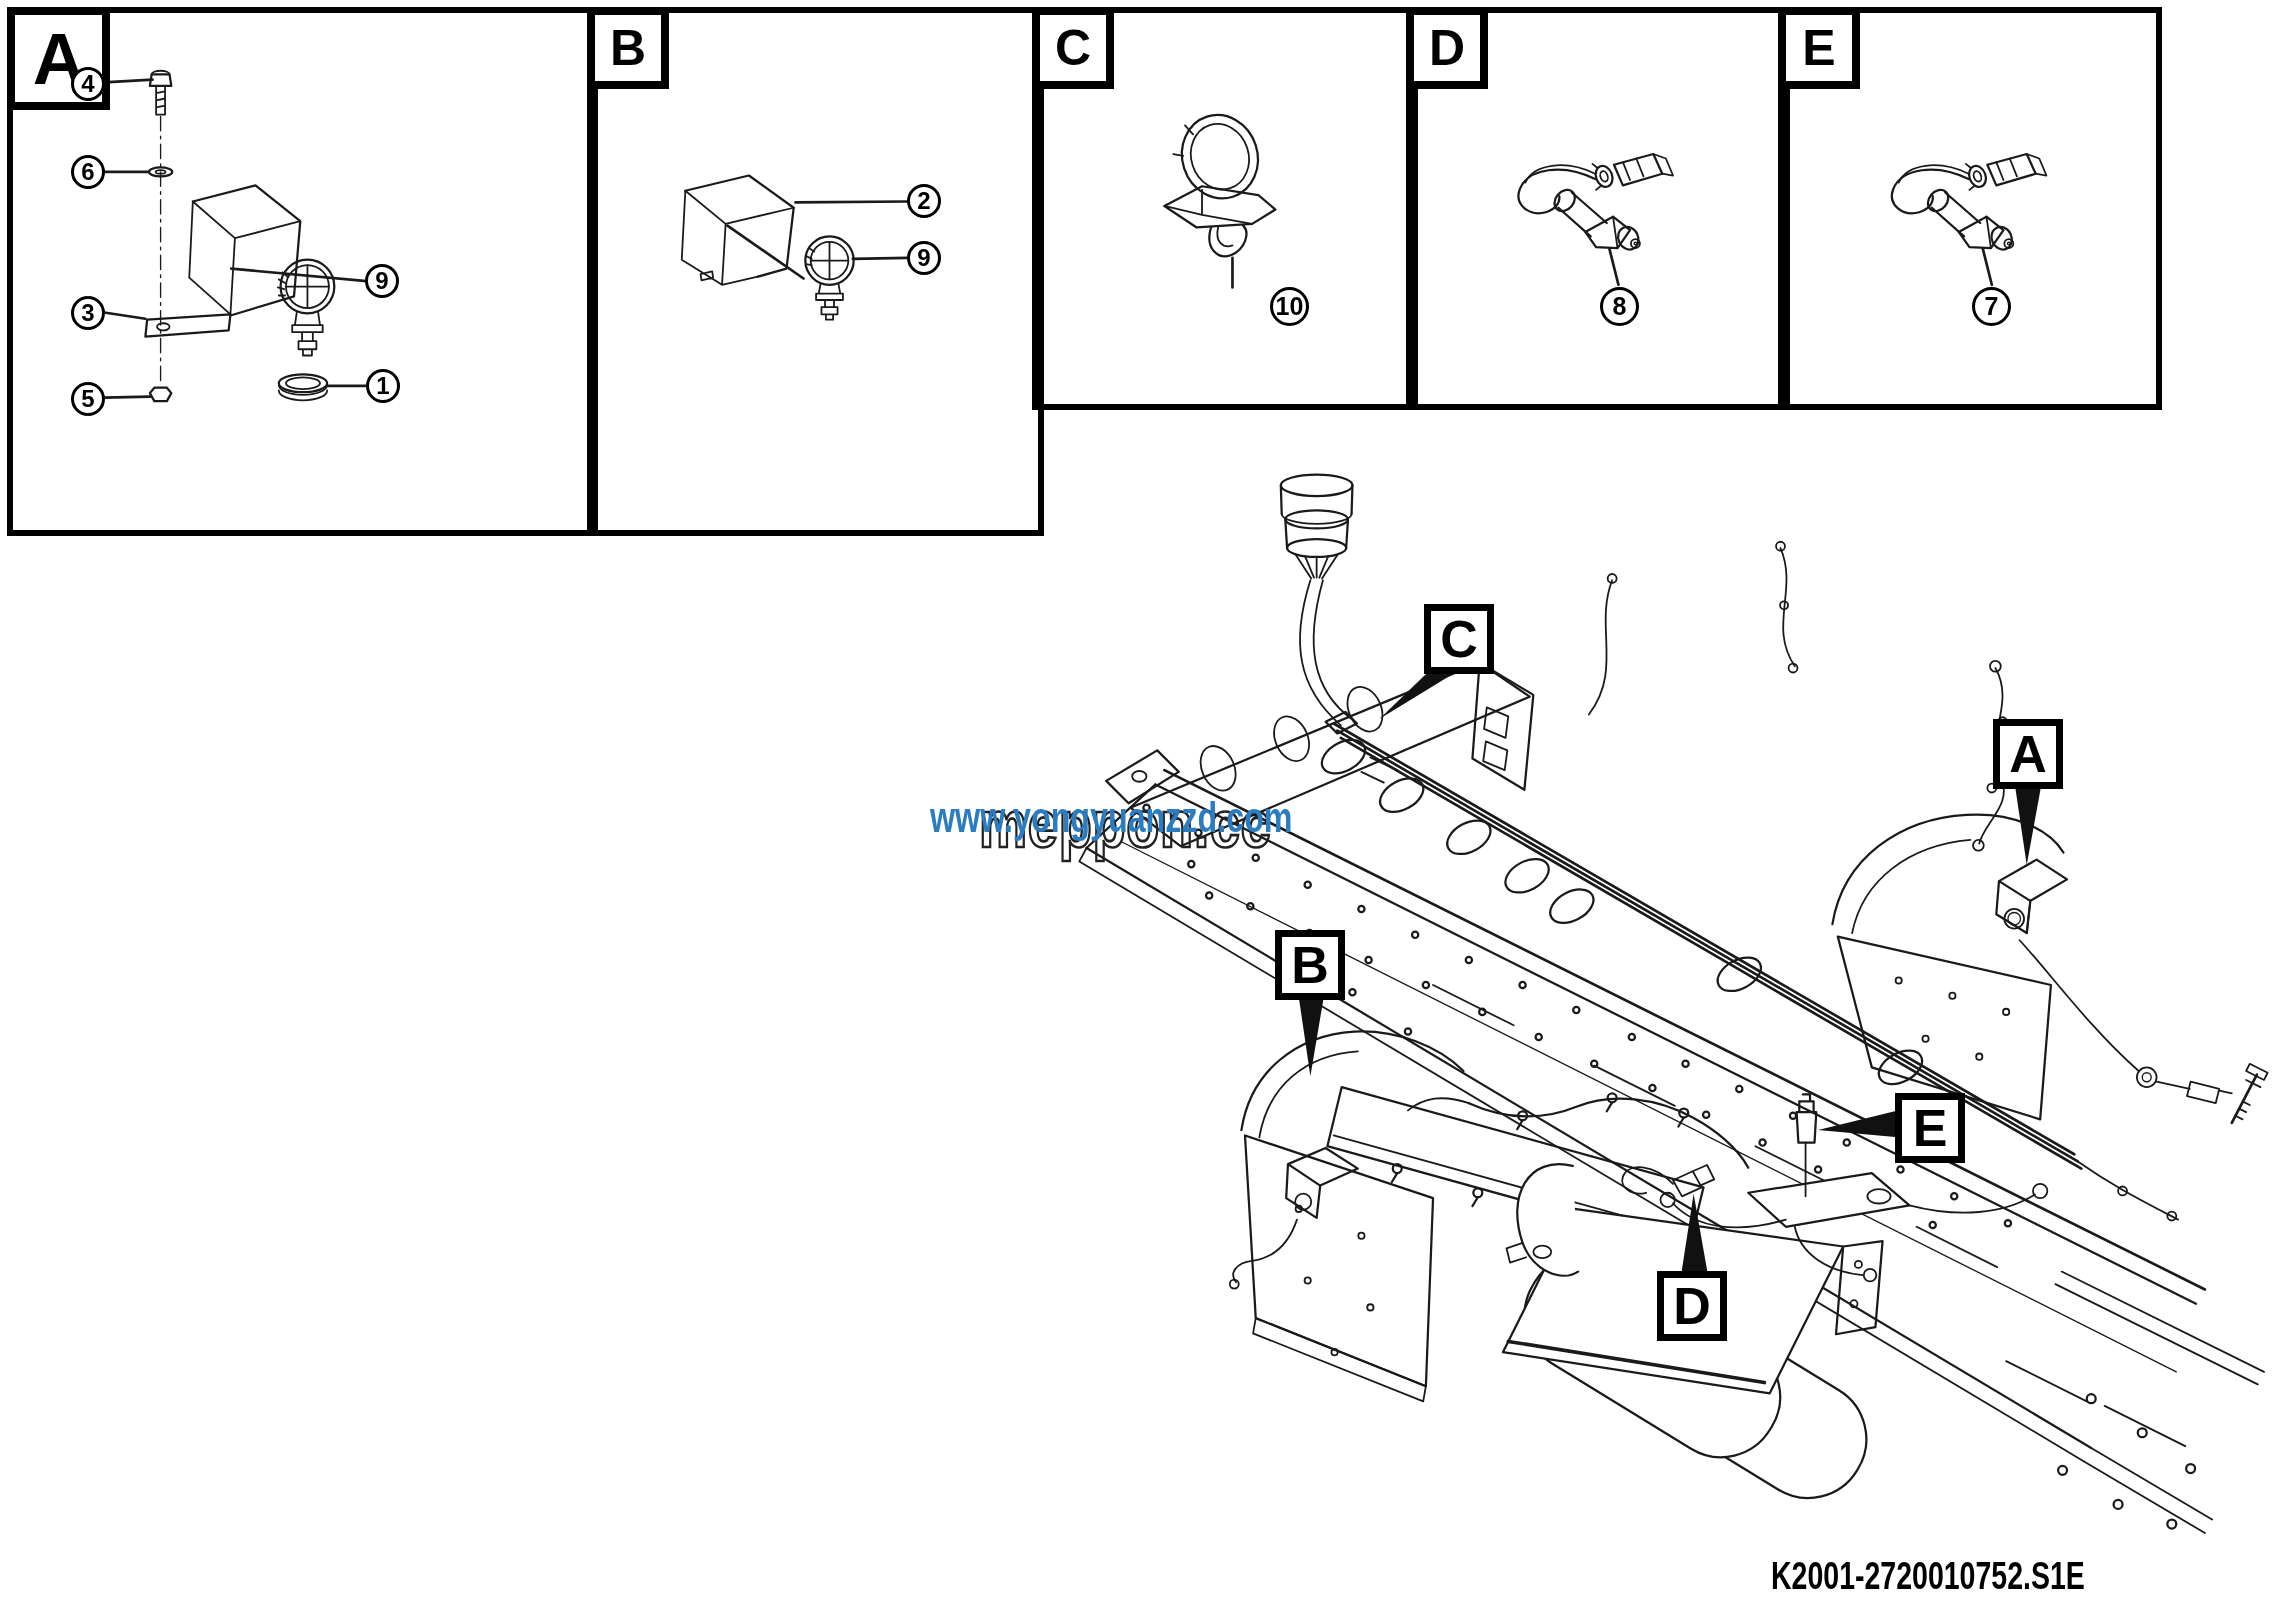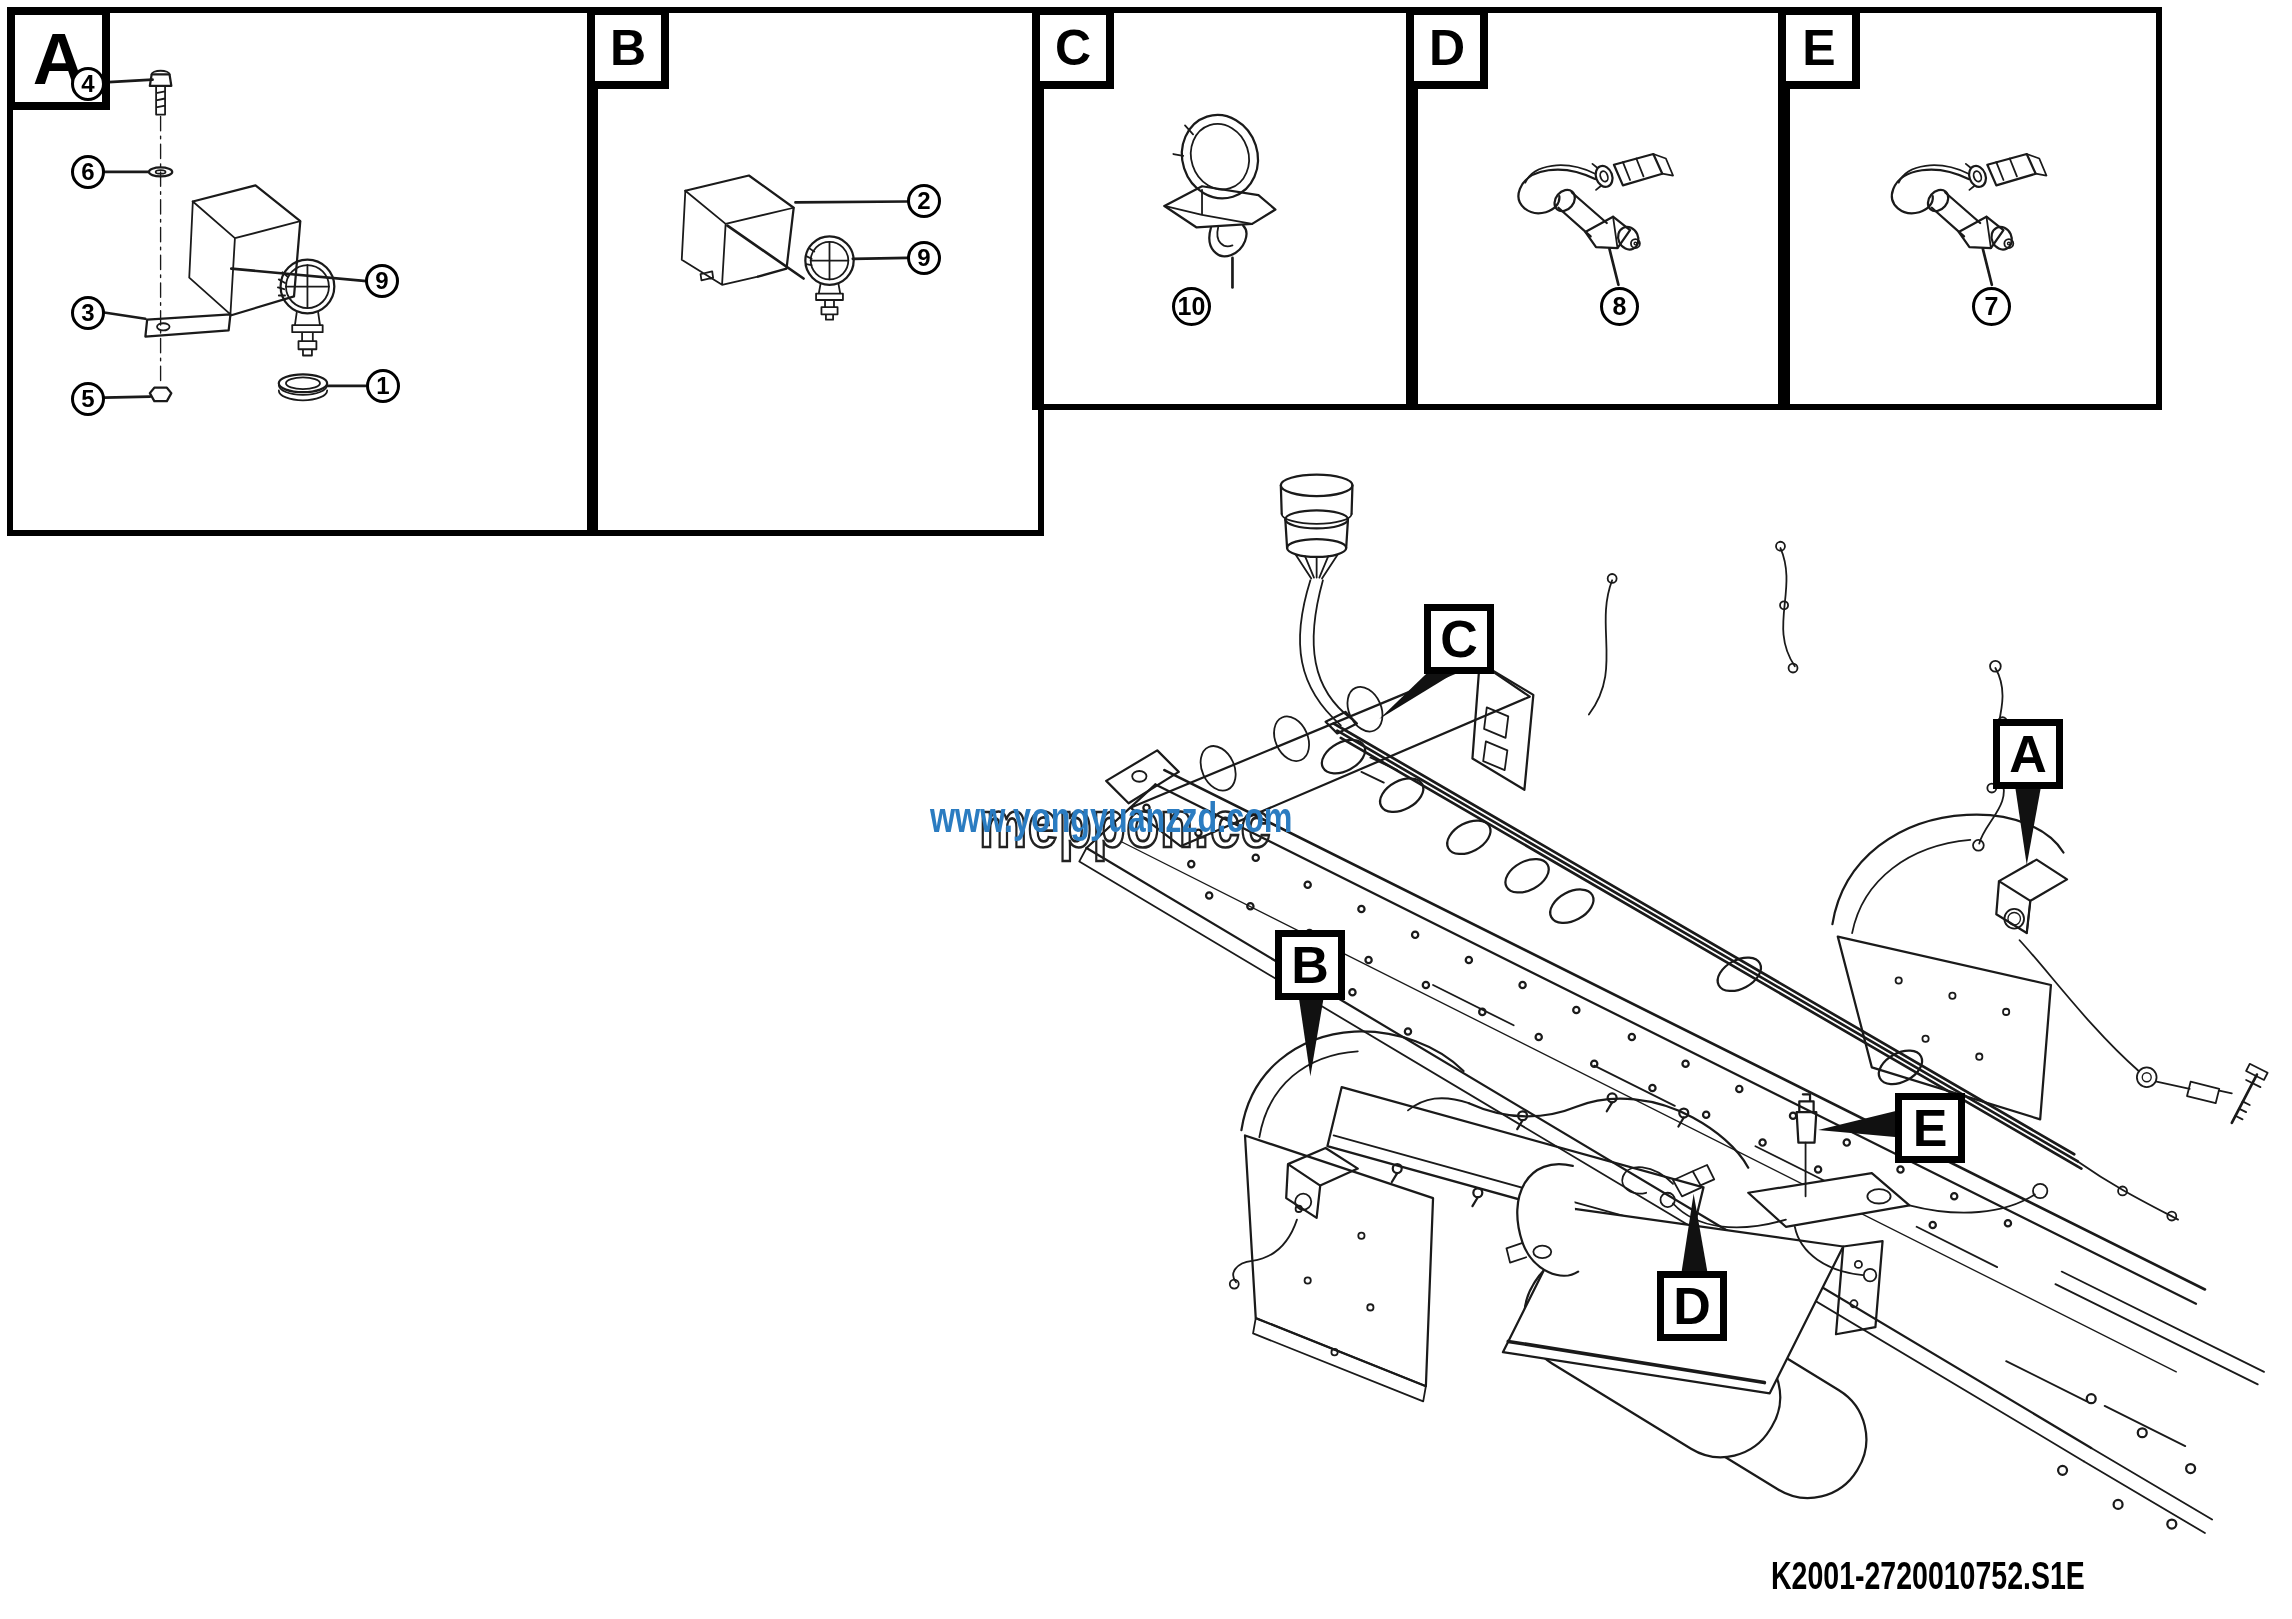--- a/index.html
+++ b/index.html
@@ -382,21 +382,21 @@
     </div>
   <div class="balloon" style="left:366px;top:369px">
       <span>1</span>
     </div>
   <div class="balloon" style="left:907px;top:184px">
       <span>2</span>
     </div>
   <div class="balloon" style="left:907px;top:241px">
       <span>9</span>
     </div>
-  <div class="balloon lg" style="left:1172px;top:287px">
+  <div class="balloon lg" style="left:1270px;top:287px">
       <span>10</span>
     </div>
   <div class="balloon lg" style="left:1600px;top:287px">
       <span>8</span>
     </div>
   <div class="balloon lg" style="left:1972px;top:287px">
       <span>7</span>
     </div>
 
   <div class="marker" style="left:1424px;top:604px">

